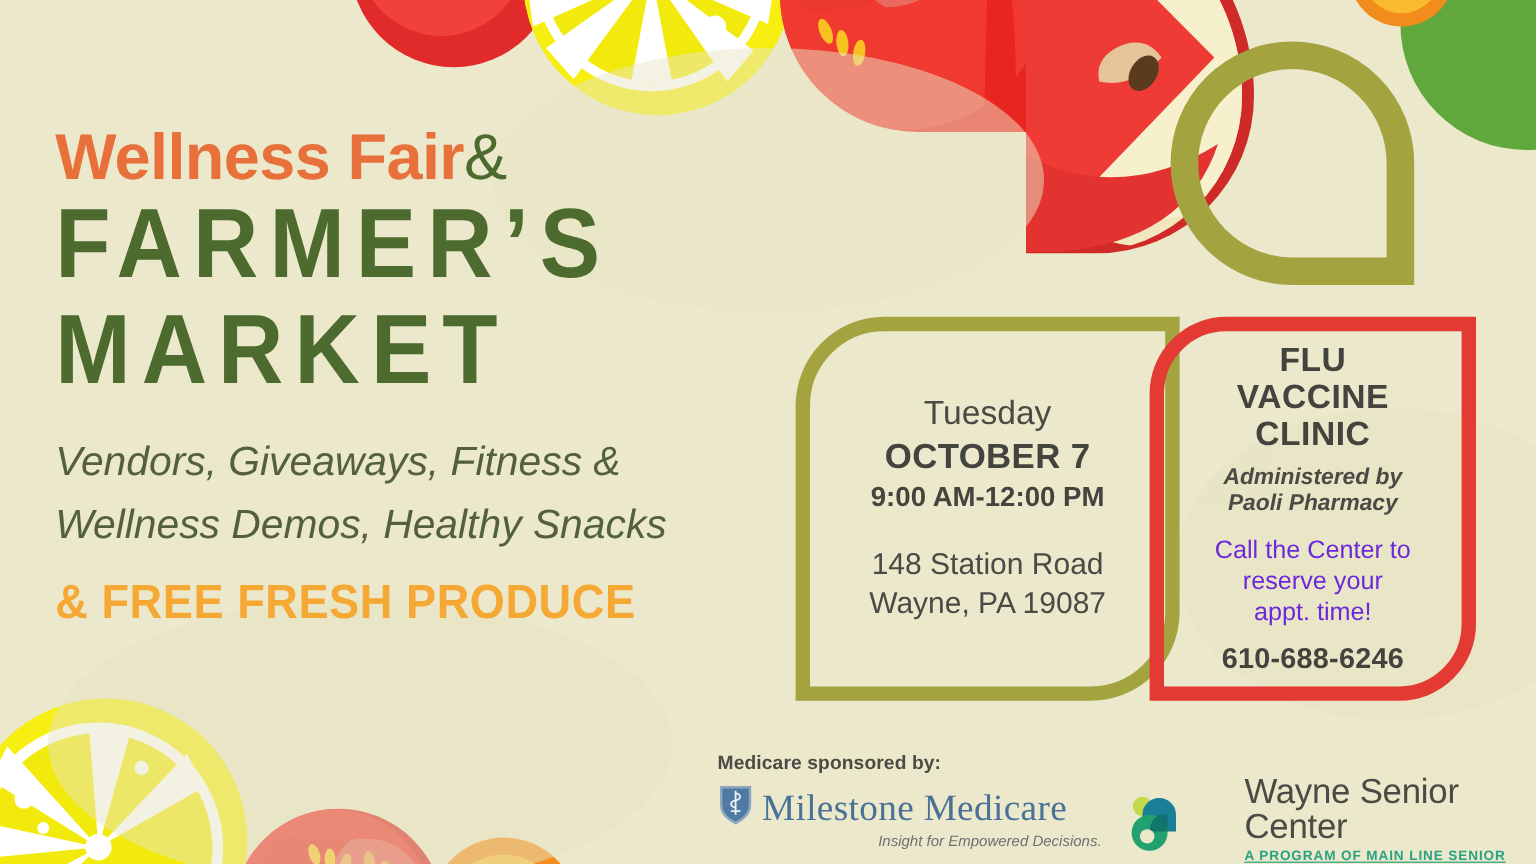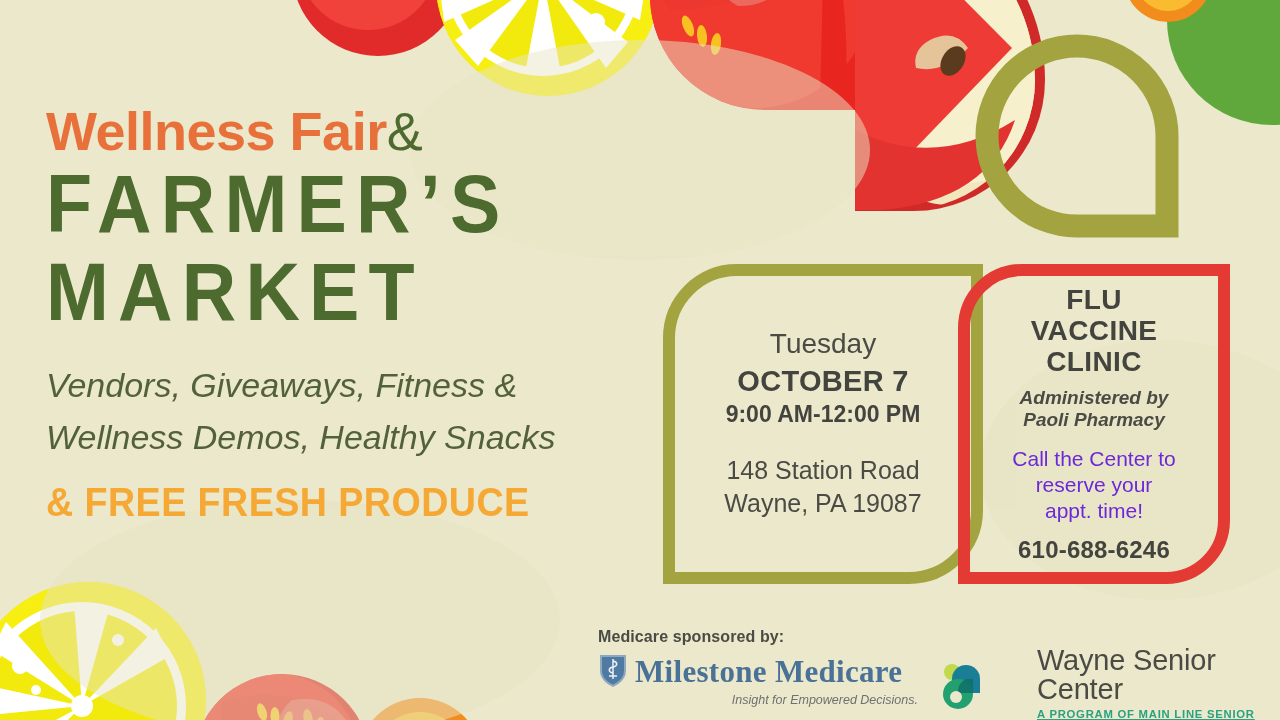--- a/index.html
+++ b/index.html
@@ -69,21 +69,21 @@
     font-size:28px; font-weight:bold; color:#44443f; line-height:1.12; letter-spacing:.4px;
   }
   .flu-admin { font-size:19px; font-style:italic; font-weight:bold; color:#4b4b45; line-height:1.2; margin-top:9px; }
   .flu-call { font-size:21px; color:#6d28d9; line-height:1.24; margin-top:14px; }
   .flu-phone { font-size:24px; font-weight:bold; color:#44443f; margin-top:12px; letter-spacing:.2px;}
 
   
   .sponsor-wrap { position:absolute; left:0; top:628px; width:1280px; height:92px; z-index:7; }
   .sponsor-left { position:absolute; left:598px; top:0; width:320px; }
   .sponsored-label { font-size:16px; font-weight:bold; color:#4b4b45; letter-spacing:.1px; }
-  .ms-row { display:flex; align-items:center; margin-top:6px;font-weight:bold; }
+  .ms-row { display:flex; align-items:center; margin-top:6px; }
   .ms-name { font-family:"Liberation Serif","DejaVu Serif",serif; font-size:31px; color:#4a7296; letter-spacing:.3px; margin-left:7px;}
   .ms-tag { font-size:12.5px; font-style:italic; color:#6f7070; text-align:right; margin-top:1px; }
 
   .sponsor-right { position:absolute; left:940px; top:18px; display:flex; align-items:center;gap:32px; }
   .wsc-text { margin-left:9px; }
   .wsc-name { font-size:29px; color:#4b4b45; letter-spacing:-0.2px; line-height:1; }
   .wsc-sub { font-size:11.3px; font-weight:bold; color:#2aa180; letter-spacing:.75px; margin-top:4px;text-decoration:underline; }
 </style>
 </head>
 <body>

